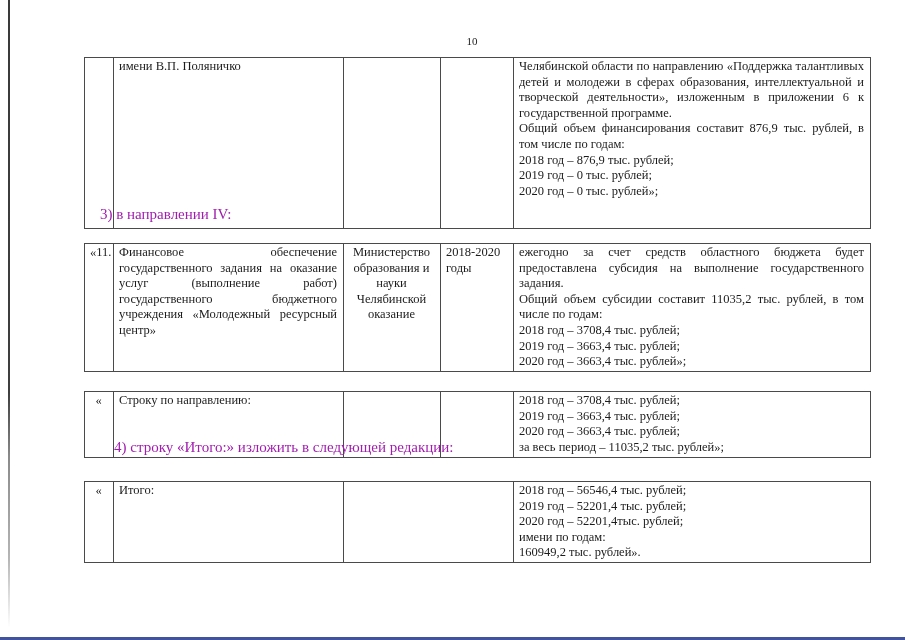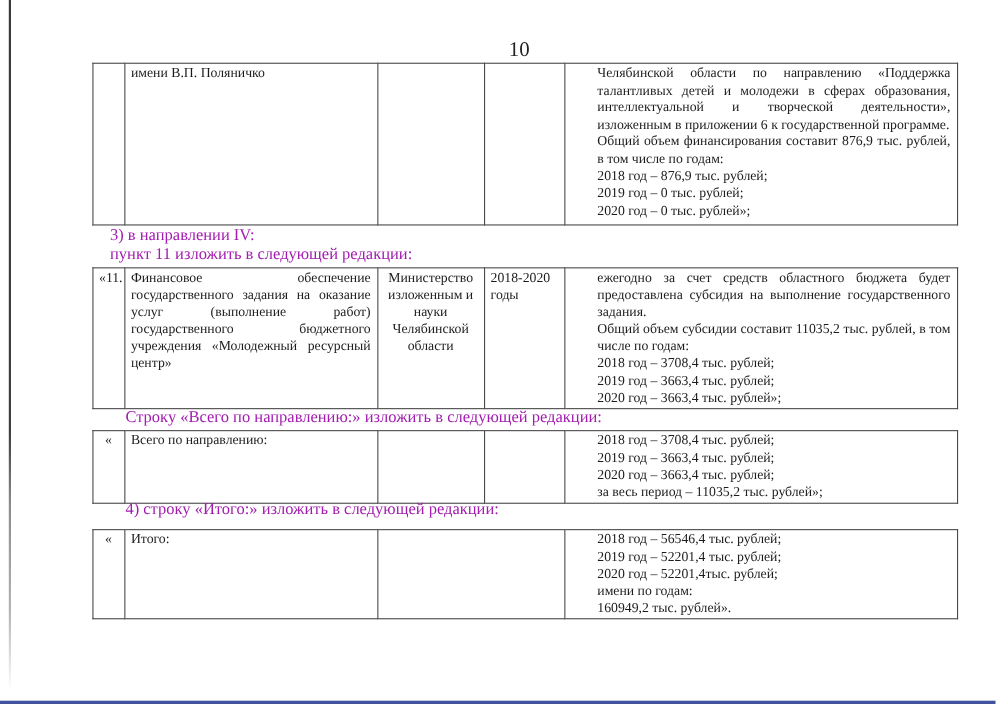--- a/index.html
+++ b/index.html
@@ -17,56 +17,56 @@
     position:absolute; left:8px; top:0; width:2px; height:634px;
     background:linear-gradient(to bottom,#3a3a3a 0%,#3f3f3f 62%,#8a8a8a 72%,#b5b5b5 88%,rgba(200,200,200,0) 99%);
   }
   .bottom-edge-line {
     position:absolute; left:0; right:0; bottom:0; height:3px;
     background:#41539e;
   }
 
   .page-number {
     position:absolute; left:450px; top:35px; width:44px;
-    text-align:center; font-size:19px; color:#222;
+    text-align:center; font-size:11px; color:#222;
   }
 
   table.doc-table {
     position:absolute; border-collapse:collapse; table-layout:fixed;
     font-size:12.5px; line-height:15.6px; color:#1c1c1c;
     border:1px solid #434343;
   }
   table.doc-table td {
     border:1px solid #4a4a4a;
     vertical-align:top;
     padding:1px 6px 1px 5px;
     overflow:hidden;
   }
   td.c-num   { text-align:center; padding:1px 2px; }
   td.c-num-l { text-align:right; padding:1px 2px 1px 4px; }
   td.c-exec  { text-align:center; padding:1px 3px; }
   td.c-years { padding:1px 2px; }
   td.c-desc  { text-align:left; }
   td.c-desc.just { text-align:justify; }
   td.c-text  { }
-  td.c-text .line { text-align:justify;margin-left:24px; }
+  td.c-text .line { text-align:justify; }
 
-  .t1 { left:84px; top:57px;  width:786px; height:148px; }
+  .t1 { left:84px; top:57px;  width:786px; height:172px; }
   .t2 { left:84px; top:243px; width:786px; height:127px; }
   .t3 { left:84px; top:391px; width:786px; height:67px;  }
   .t4 { left:84px; top:481px; width:786px; height:82px;  }
 
   .para {
     position:absolute; font-size:15px; line-height:17px; color:#a21caf;
     white-space:nowrap;
   }
   .p1 { left:100px; top:206px; }
   .p2 { left:100px; top:223px; }
   .p3 { left:114px; top:372px; }
-  .p4 { left:114px; top:455px; }
+  .p4 { left:114px; top:439px; }
 </style>
 </head>
 <body>
 
 <div class="page">
 
   <div class="scan-line-left"></div>
 
   <div class="page-number">10</div>
 
@@ -89,61 +89,59 @@
             <div class="line">Общий объем финансирования составит 876,9 тыс. рублей, в том числе по годам:</div>
             <div class="line">2018 год – 876,9 тыс. рублей;</div>
             <div class="line">2019 год – 0 тыс. рублей;</div>
             <div class="line">2020 год – 0 тыс. рублей»;</div>
           </td>
     </tr>
   </tbody>
     </table>
 
   <div class="para p1">3) в направлении IV:</div>
-  <div class="para p2">пункт 11 изложить в следующей редакции:</div>
 
   <table class="doc-table t2">
     <colgroup>
         <col style="width:29px">
         <col style="width:230px">
         <col style="width:97px">
         <col style="width:73px">
         <col style="width:357px">
       </colgroup>
     <tbody>
         <tr>
       <td class="c-num-l">«11.</td>
       <td class="c-desc just">Финансовое обеспечение государственного задания на оказание услуг (выполнение работ) государственного бюджетного учреждения «Молодежный ресурсный центр»</td>
-      <td class="c-exec">Министерство изложенным и науки Челябинской области</td>
+      <td class="c-exec">Министерство образования и науки Челябинской оказание</td>
       <td class="c-years">2018-2020 годы</td>
       <td class="c-text">
             <div class="line">ежегодно за счет средств областного бюджета будет предоставлена субсидия на выполнение государственного задания.</div>
             <div class="line">Общий объем субсидии составит 11035,2 тыс. рублей, в том числе по годам:</div>
             <div class="line">2018 год – 3708,4 тыс. рублей;</div>
             <div class="line">2019 год – 3663,4 тыс. рублей;</div>
             <div class="line">2020 год – 3663,4 тыс. рублей»;</div>
           </td>
     </tr>
   </tbody>
     </table>
 
-  <div class="para p3">Строку «Всего по направлению:» изложить в следующей редакции:</div>
 
   <table class="doc-table t3">
     <colgroup>
         <col style="width:29px">
         <col style="width:230px">
         <col style="width:97px">
         <col style="width:73px">
         <col style="width:357px">
       </colgroup>
     <tbody>
         <tr>
       <td class="c-num">«</td>
-      <td class="c-desc">Всего по направлению:</td>
+      <td class="c-desc">Строку по направлению:</td>
       <td class="c-exec"></td>
       <td class="c-years"></td>
       <td class="c-text">
             <div class="line">2018 год – 3708,4 тыс. рублей;</div>
             <div class="line">2019 год – 3663,4 тыс. рублей;</div>
             <div class="line">2020 год – 3663,4  тыс. рублей;</div>
             <div class="line">за весь период – 11035,2 тыс. рублей»;</div>
           </td>
     </tr>
   </tbody>

